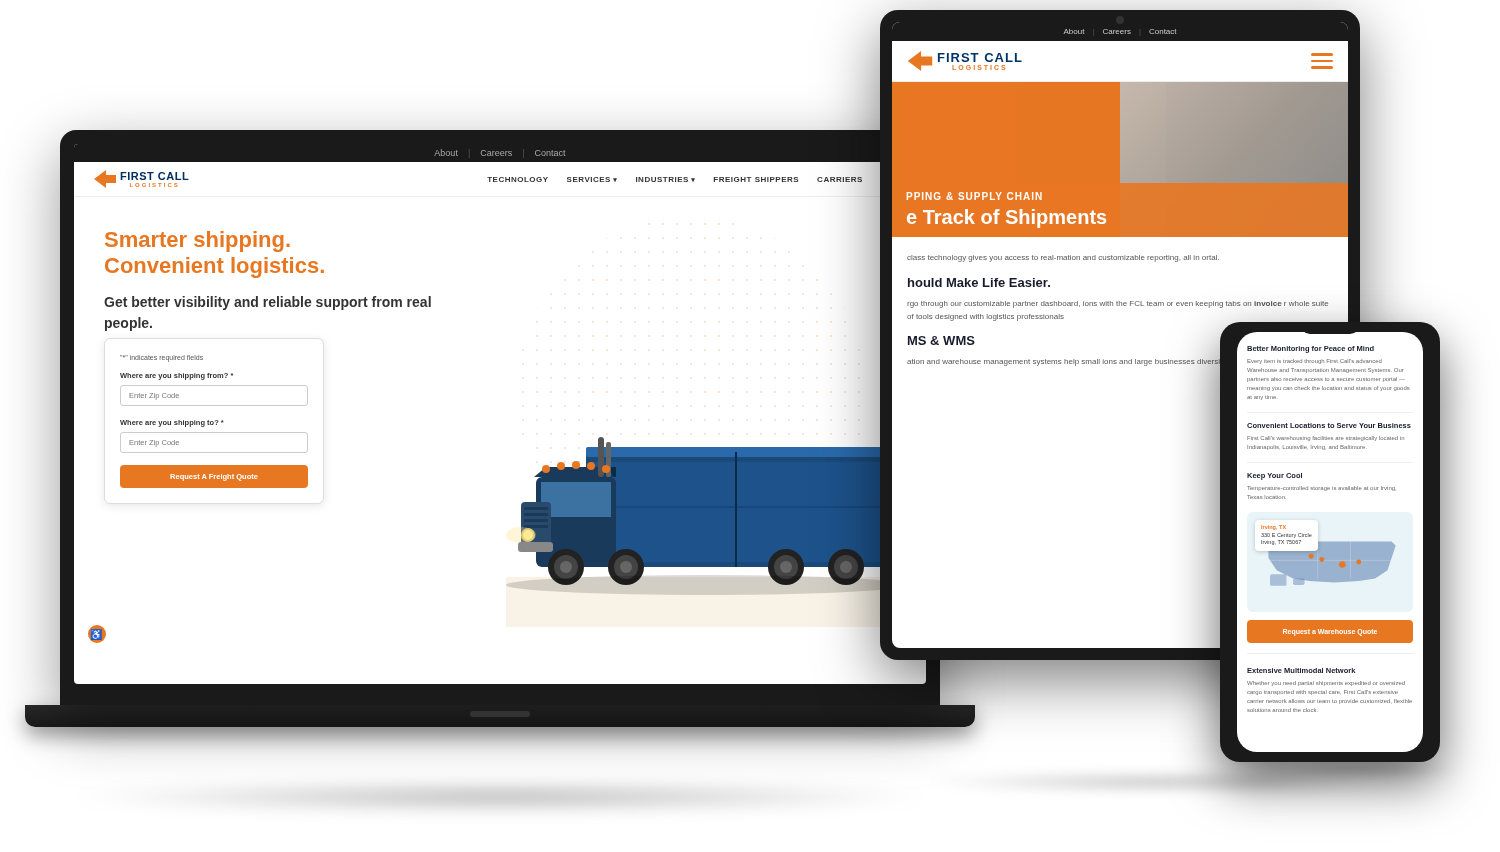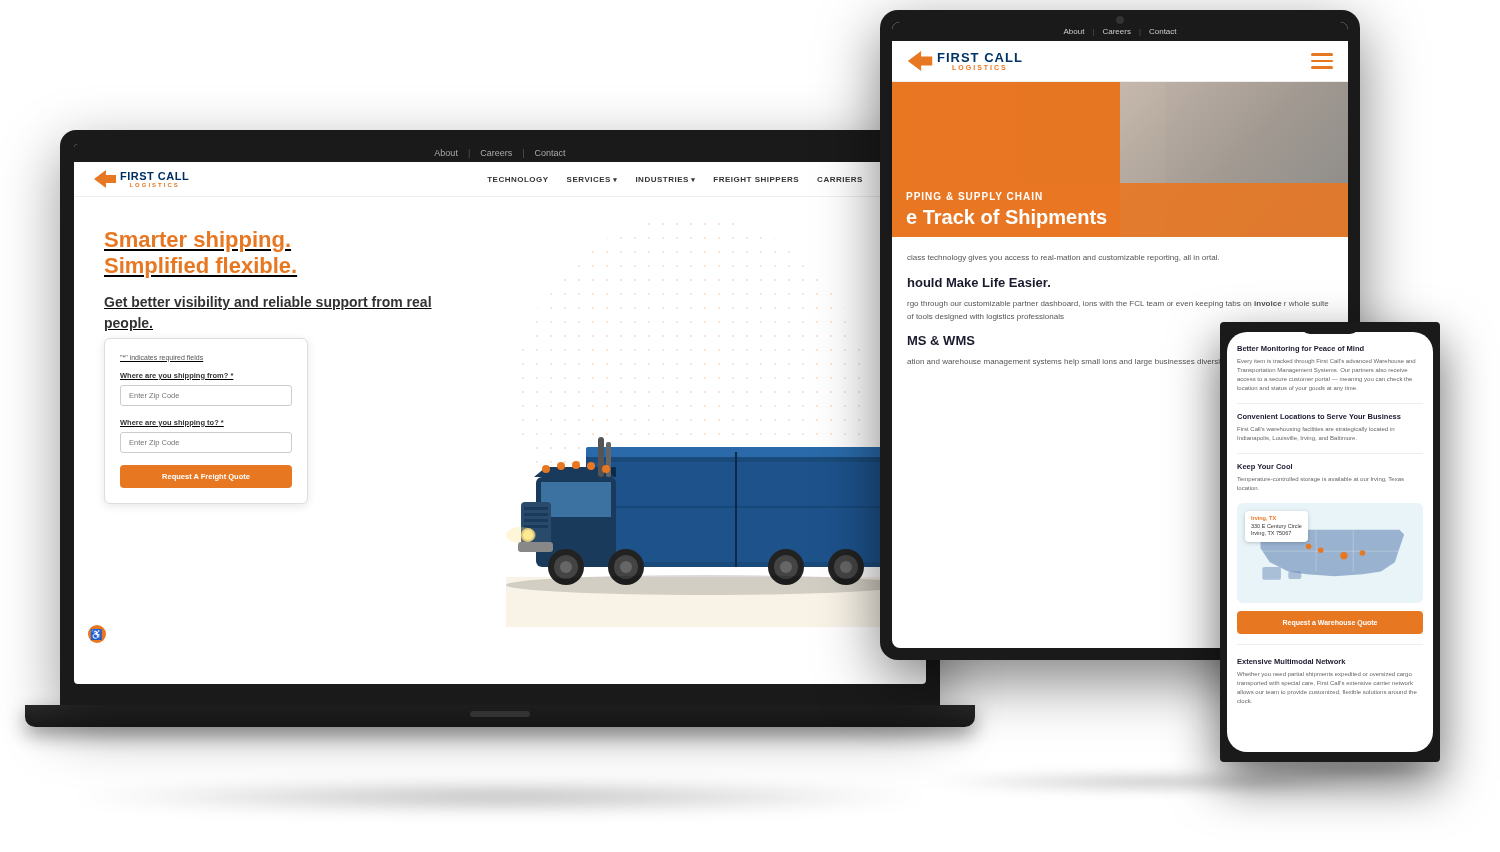--- a/index.html
+++ b/index.html
@@ -134,21 +134,20 @@
       height: 460px;
       overflow: hidden;
       background: #fff;
     }
 
     .laptop-hero-left {
       width: 45%;
       padding: 30px 20px 20px 30px;
       z-index: 2;
       position: relative;
-      text-decoration: underline;
     }
 
     .hero-headline {
       font-size: 22px;
       font-weight: 900;
       color: #e87722;
       line-height: 1.2;
       margin-bottom: 12px;
     }
 
@@ -159,21 +158,21 @@
       margin-bottom: 4px;
       font-weight: 600;
     }
 
     .hero-form {
       background: #fff;
       border: 1px solid #ddd;
       border-radius: 6px;
       padding: 15px;
       box-shadow: 0 2px 10px rgba(0,0,0,0.1);
-      width: 204px;
+      width: 220px;
     }
 
     .hero-form .required-note {
       font-size: 7px;
       color: #555;
       margin-bottom: 10px;
     }
 
     .hero-form label {
       font-size: 7.5px;
@@ -375,22 +374,22 @@
       bottom: 90px;
       width: 220px;
       height: 440px;
       z-index: 4;
     }
 
     .mobile-outer {
       width: 220px;
       height: 440px;
       background: #1a1a1a;
-      border-radius: 4px;
-      padding: 10px 7px;
+      border-radius: 20px;
+      padding: 10px 17px;
       box-shadow: 0 20px 50px rgba(0,0,0,0.6);
       position: relative;
     }
 
     .mobile-notch {
       width: 60px;
       height: 12px;
       background: #1a1a1a;
       border-radius: 0 0 10px 10px;
       position: absolute;
@@ -649,21 +648,21 @@
           </div>
         </div>
 
         <div class="laptop-hero">
 
           <div class="dot-pattern"></div>
 
           <div class="laptop-hero-left">
             <div class="hero-headline">
               <div>Smarter shipping.</div>
-              <div>Simplified flexible.</div>
+              <div>Convenient logistics.</div>
             </div>
             <p class="hero-subtext">Get better visibility and reliable support from real people.</p>
 
             <div class="hero-form">
               <p class="required-note">"*" indicates required fields</p>
               <label>Where are you shipping from? *</label>
               <input type="text" placeholder="Enter Zip Code" style="">
               <label>Where are you shipping to? *</label>
               <input type="text" placeholder="Enter Zip Code" style="">
               <button>Request A Freight Quote</button>

